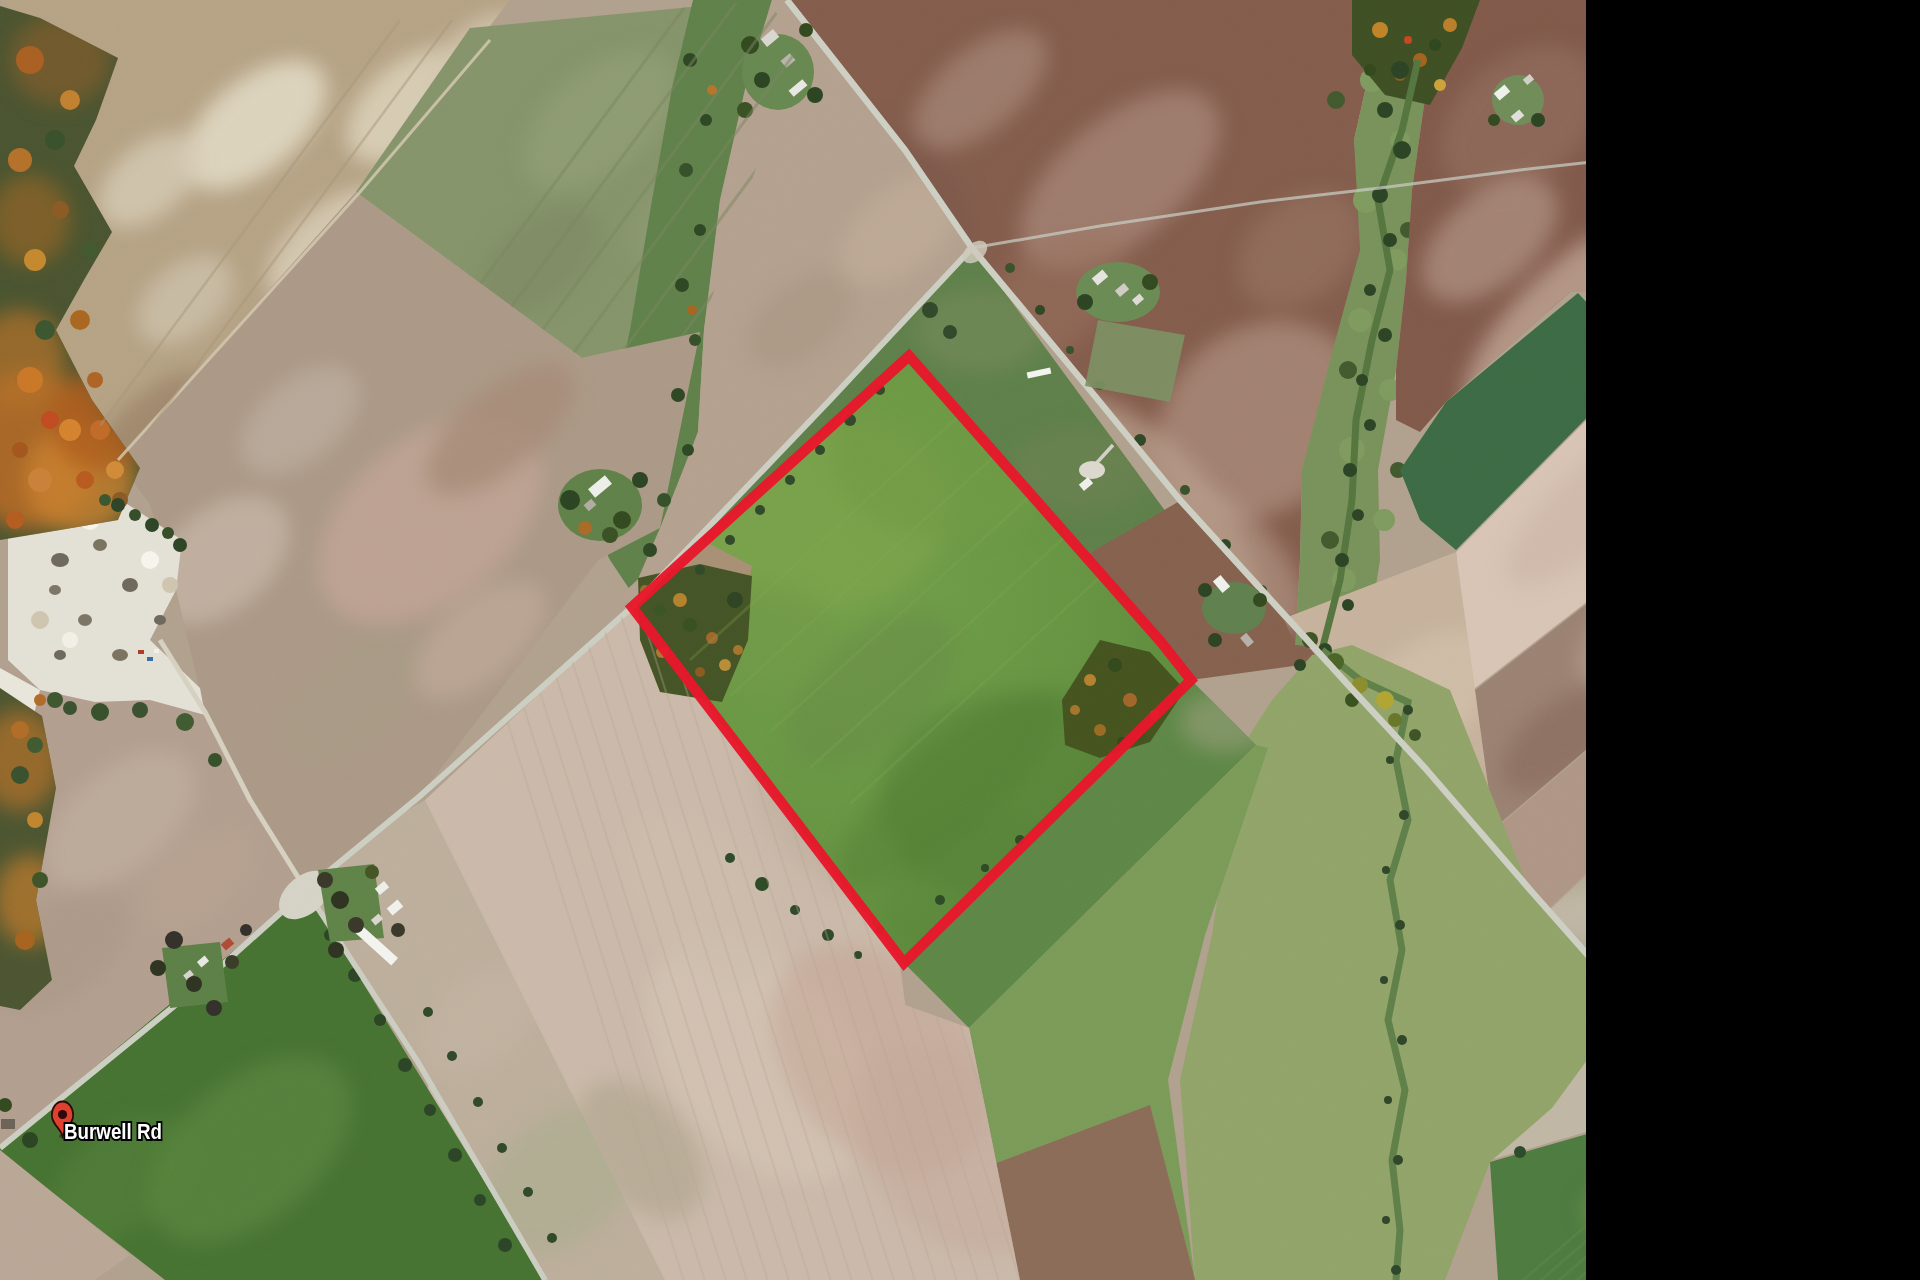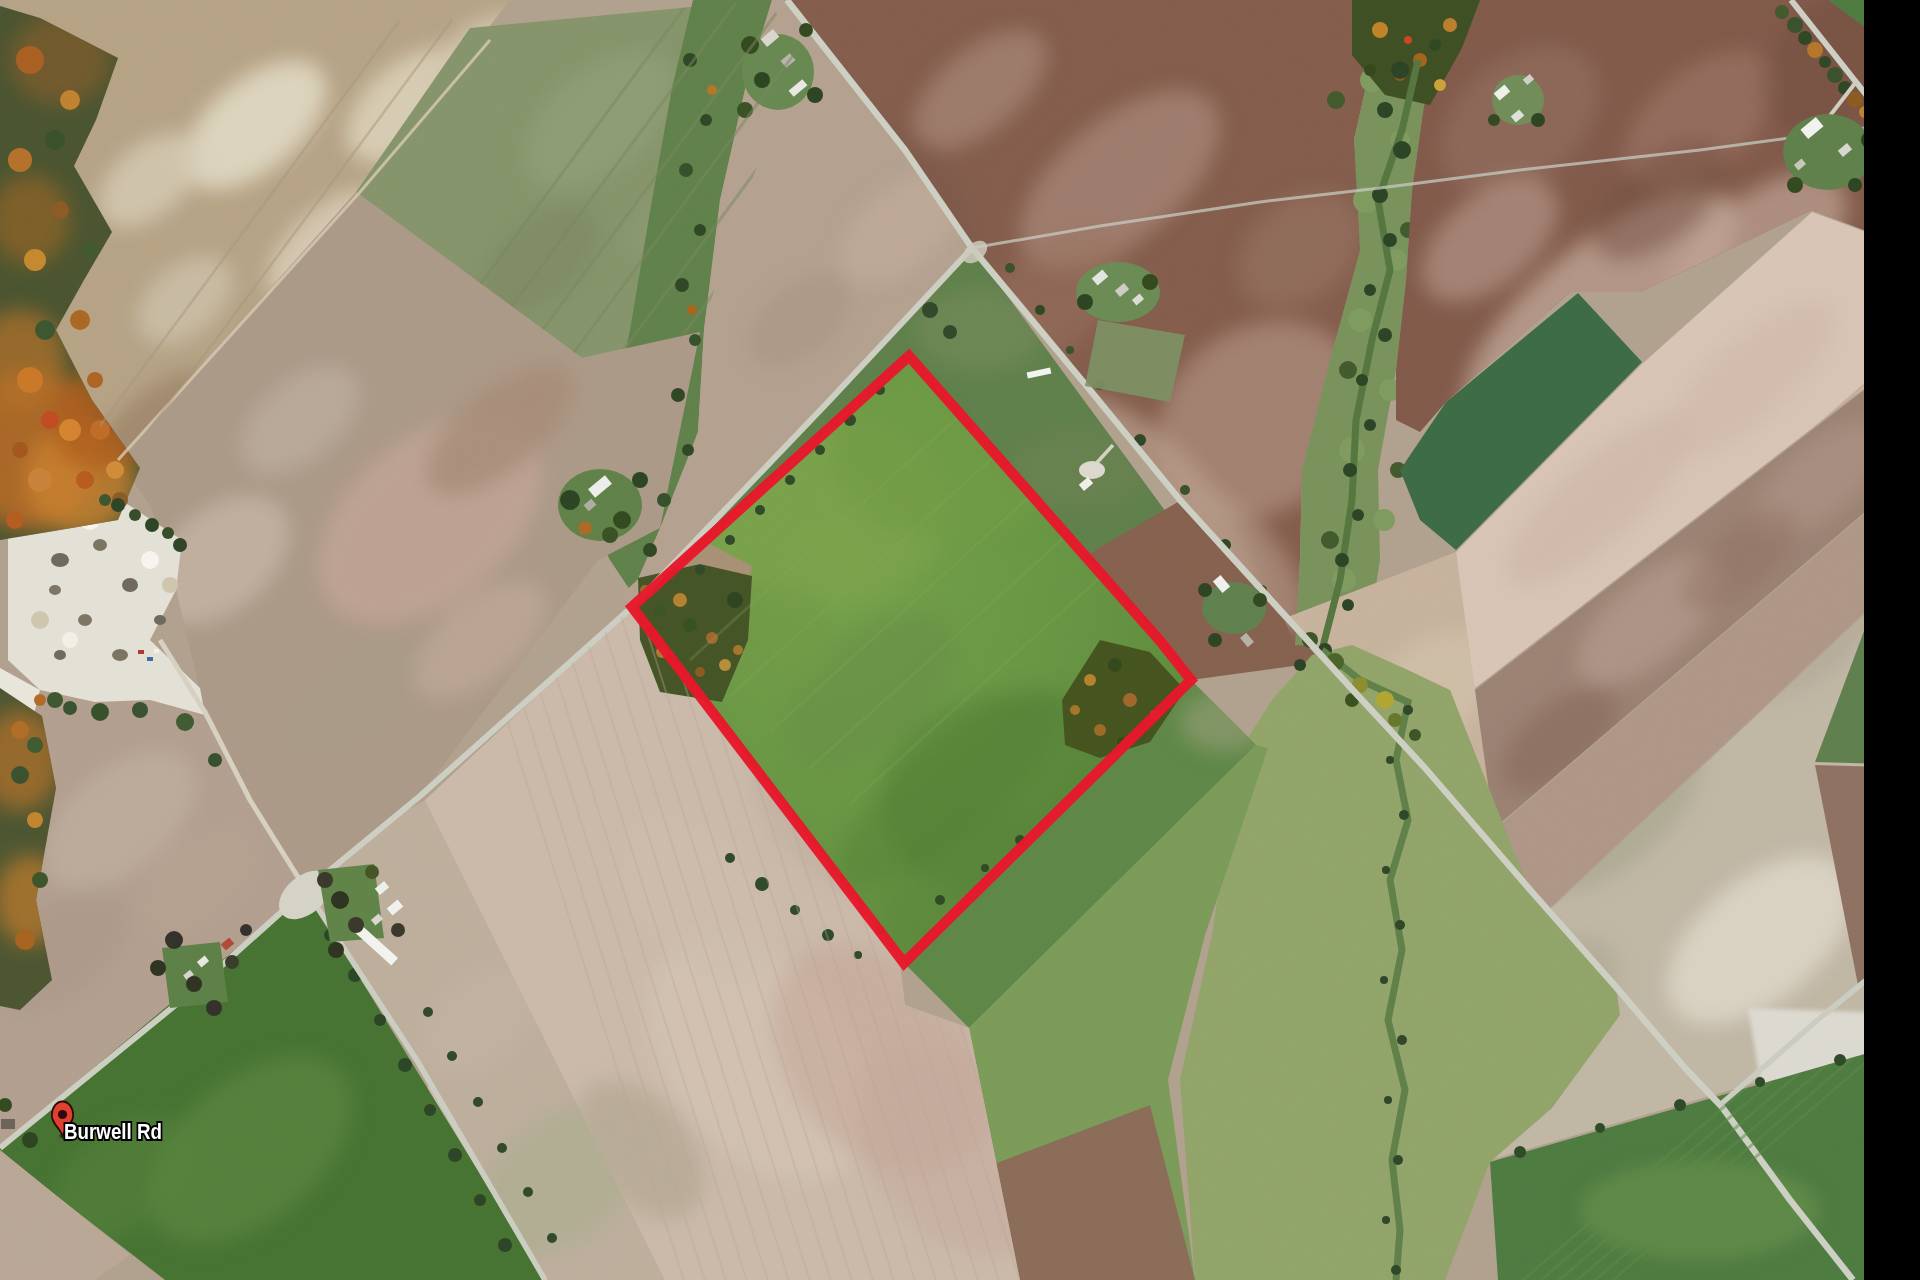--- a/index.html
+++ b/index.html
@@ -1,14 +1,14 @@
 <!DOCTYPE html>
 <html><head><meta charset="utf-8"><style>
 html,body{margin:0;padding:0;background:#000;}
-#stage{position:relative;width:1864px;height:1280px;overflow:hidden;font-family:"Liberation Sans",sans-serif;}
+#stage{position:relative;width:1586px;height:1280px;overflow:hidden;font-family:"Liberation Sans",sans-serif;}
 svg{display:block;}
 </style></head><body>
 <div id="stage">
 <svg width="1920" height="1280" viewBox="0 0 1920 1280" xmlns="http://www.w3.org/2000/svg">
 <defs>
 <radialGradient id="diamondg" cx="36%" cy="36%" r="90%">
 <stop offset="0%" stop-color="#73a04a"></stop>
 <stop offset="50%" stop-color="#659342"></stop>
 <stop offset="100%" stop-color="#578136"></stop>
 </radialGradient>

